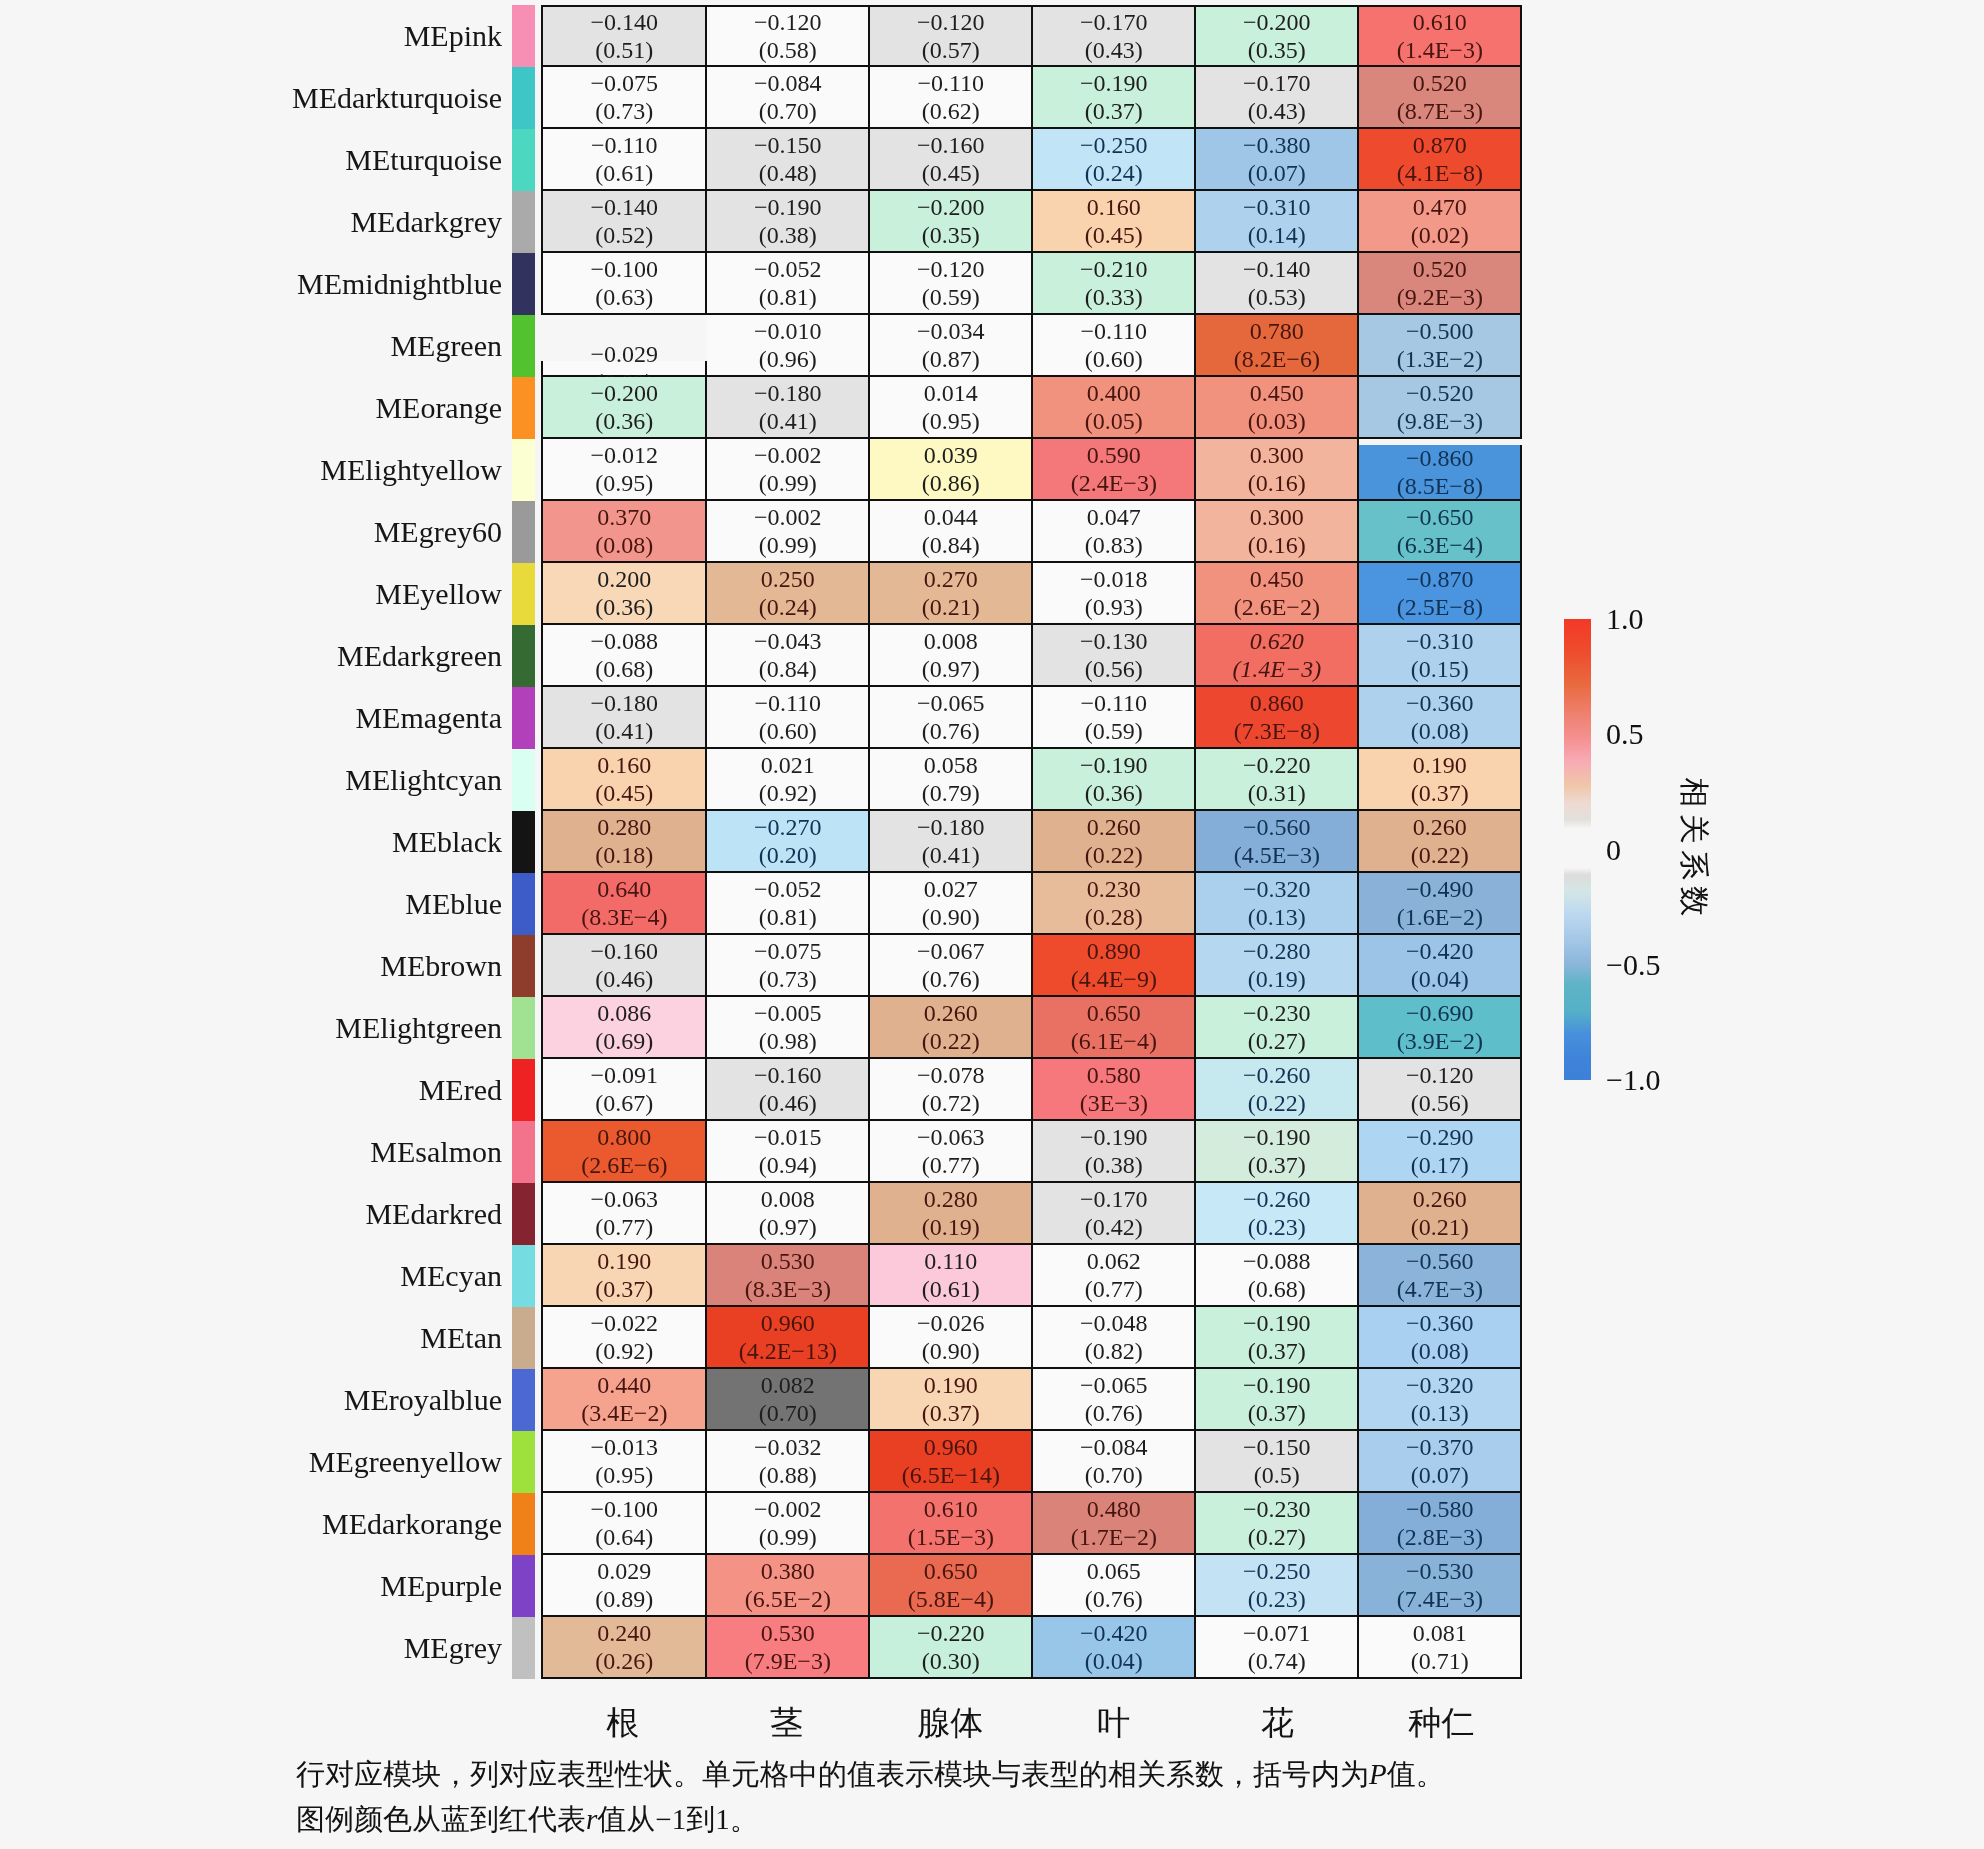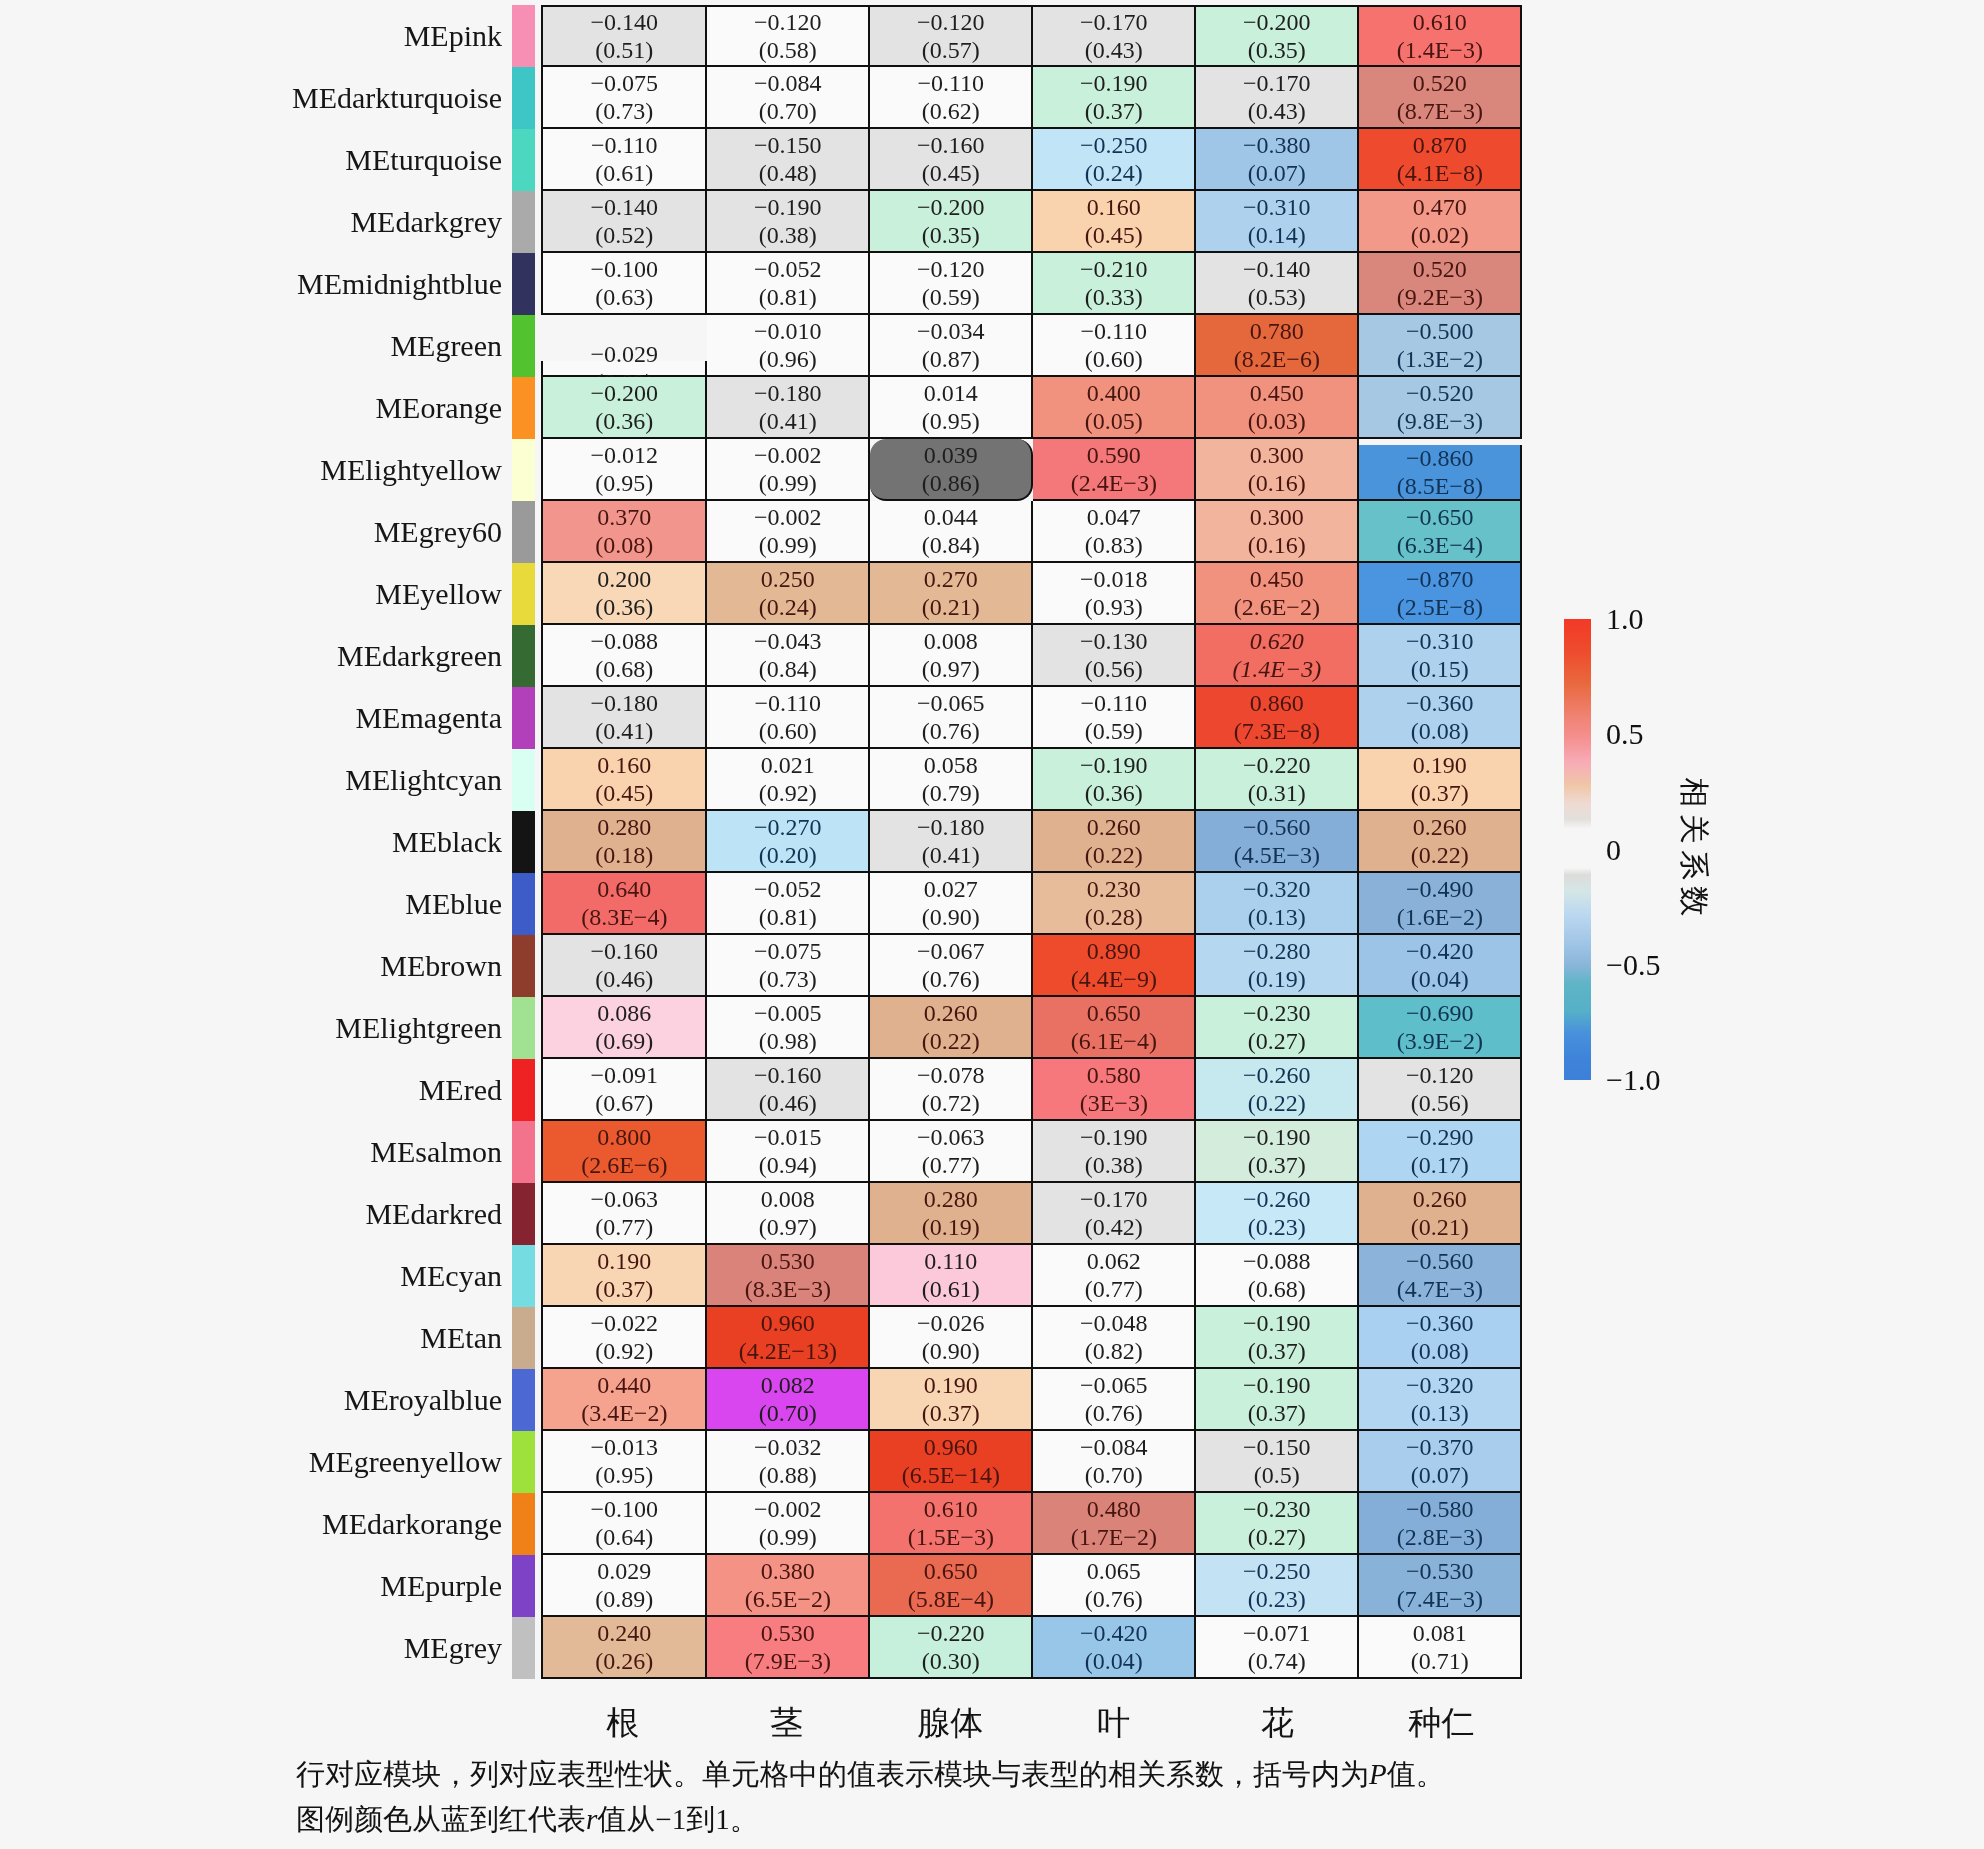--- a/index.html
+++ b/index.html
@@ -244,21 +244,21 @@
         <div class="swatch" style="background: rgb(251, 255, 210);"></div>
         <div class="gap"></div>
         <div class="cell c0" style="background: rgb(250, 250, 250); color: rgb(30, 30, 30);">
           <div class="ln">−0.012</div>
           <div class="ln">(0.95)</div>
         </div>
         <div class="cell" style="background: rgb(250, 250, 250); color: rgb(30, 30, 30);">
           <div class="ln">−0.002</div>
           <div class="ln">(0.99)</div>
         </div>
-        <div class="cell" style="background: #737373; color: rgb(30, 30, 30); border-radius: 16px;">
+        <div class="cell" style="background: #fef9c3; color: rgb(30, 30, 30);">
           <div class="ln">0.039</div>
           <div class="ln">(0.86)</div>
         </div>
         <div class="cell" style="background: rgb(244, 119, 122); color: rgb(71, 21, 16);">
           <div class="ln">0.590</div>
           <div class="ln">(2.4E−3)</div>
         </div>
         <div class="cell" style="background: rgb(242, 180, 156); color: rgb(71, 21, 16);">
           <div class="ln">0.300</div>
           <div class="ln">(0.16)</div>
@@ -675,21 +675,21 @@
         </div>
       </div>
       <div class="hrow">
         <div class="rlabel">MEroyalblue</div>
         <div class="swatch" style="background: rgb(76, 104, 210);"></div>
         <div class="gap"></div>
         <div class="cell c0" style="background: rgb(245, 162, 142); color: rgb(71, 21, 16);">
           <div class="ln">0.440</div>
           <div class="ln">(3.4E−2)</div>
         </div>
-        <div class="cell" style="background: #d946ef; color: rgb(30, 30, 30);">
+        <div class="cell" style="background: #737373; color: rgb(30, 30, 30);">
           <div class="ln">0.082</div>
           <div class="ln">(0.70)</div>
         </div>
         <div class="cell" style="background: rgb(248, 214, 180); color: rgb(71, 21, 16);">
           <div class="ln">0.190</div>
           <div class="ln">(0.37)</div>
         </div>
         <div class="cell" style="background: rgb(250, 250, 250); color: rgb(30, 30, 30);">
           <div class="ln">−0.065</div>
           <div class="ln">(0.76)</div>

